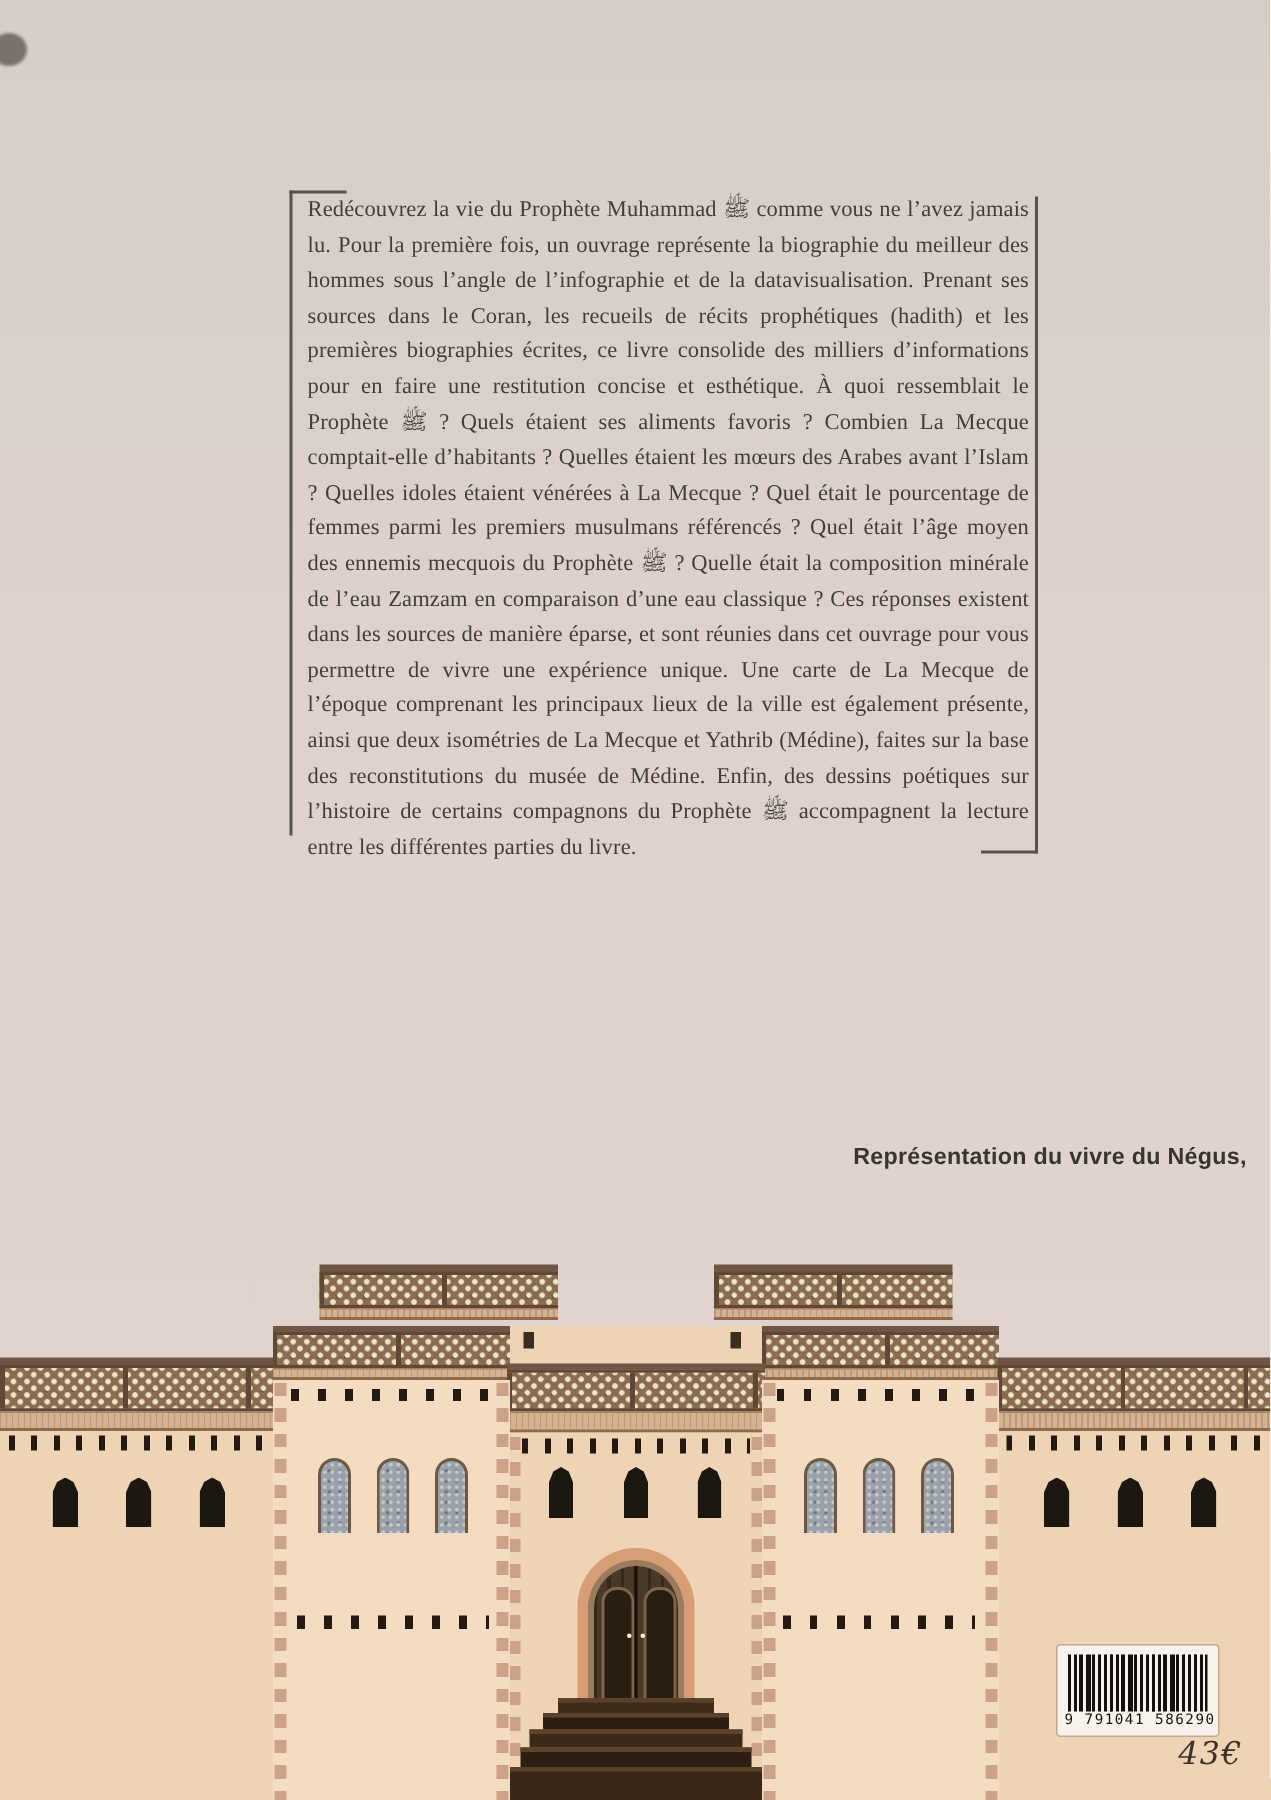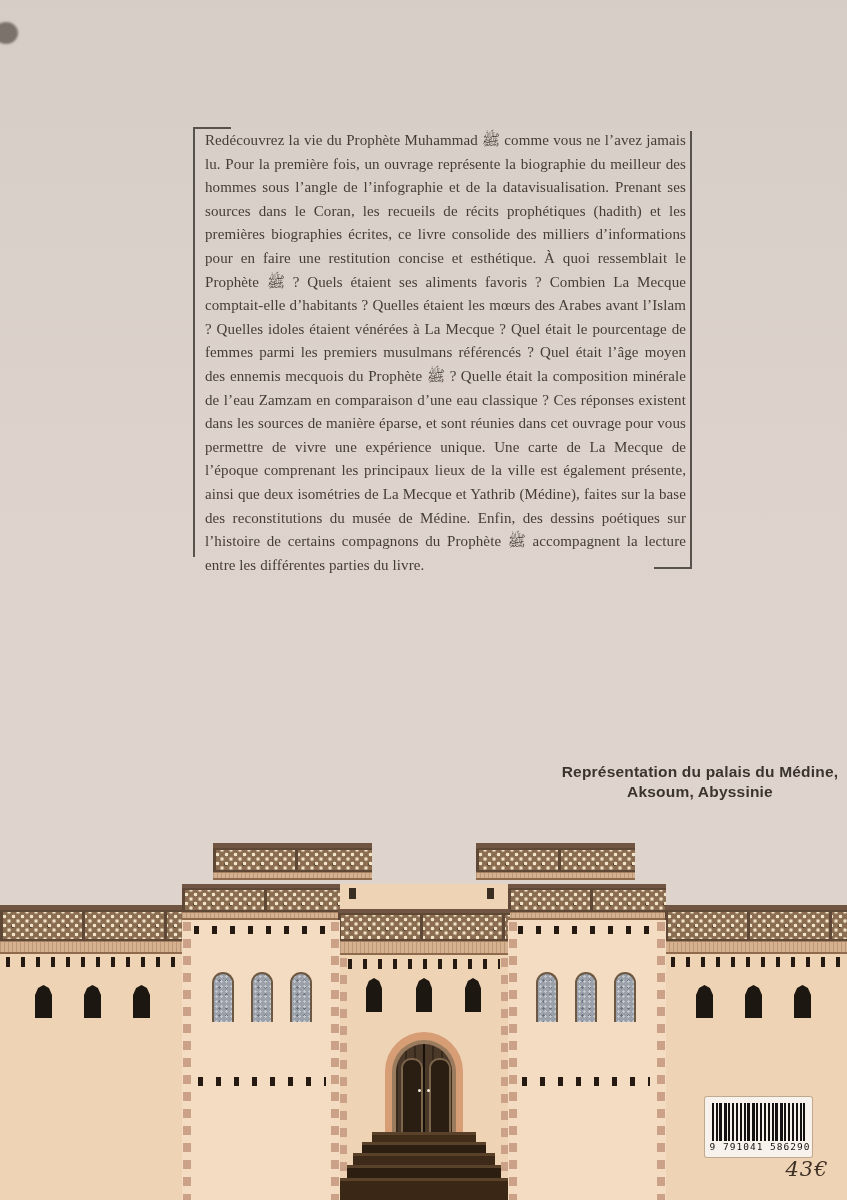--- a/index.html
+++ b/index.html
@@ -106,22 +106,21 @@
   <div class="abs artifact" style="left:-6px;top:22px;width:24px;height:22px;"></div>
 
   <div class="abs frame-line" style="left:193px;top:127px;width:38px;height:2px;"></div>
   <div class="abs frame-line" style="left:193px;top:127px;width:2px;height:430px;"></div>
   <div class="abs frame-line" style="left:690px;top:131px;width:2px;height:438px;"></div>
   <div class="abs frame-line" style="left:654px;top:567px;width:38px;height:2px;"></div>
 
   <div class="abs blurb">Redécouvrez la vie du Prophète Muhammad ﷺ comme vous ne l’avez jamais lu. Pour la première fois, un ouvrage représente la biographie du meilleur des hommes sous l’angle de l’infographie et de la datavisualisation. Prenant ses sources dans le Coran, les recueils de récits prophétiques (hadith) et les premières biographies écrites, ce livre consolide des milliers d’informations pour en faire une restitution concise et esthétique. À quoi ressemblait le Prophète ﷺ ? Quels étaient ses aliments favoris ? Combien La Mecque comptait-elle d’habitants ? Quelles étaient les mœurs des Arabes avant l’Islam ? Quelles idoles étaient vénérées à La Mecque ? Quel était le pourcentage de femmes parmi les premiers musulmans référencés ? Quel était l’âge moyen des ennemis mecquois du Prophète ﷺ ? Quelle était la composition minérale de l’eau Zamzam en comparaison d’une eau classique ? Ces réponses existent dans les sources de manière éparse, et sont réunies dans cet ouvrage pour vous permettre de vivre une expérience unique. Une carte de La Mecque de l’époque comprenant les principaux lieux de la ville est également présente, ainsi que deux isométries de La Mecque et Yathrib (Médine), faites sur la base des reconstitutions du musée de Médine. Enfin, des dessins poétiques sur l’histoire de certains compagnons du Prophète ﷺ accompagnent la lecture entre les différentes parties du livre.</div>
 
   <div class="abs caption">
-    <div>Représentation du palais du Médine,</div>
-    <div>Aksoum, Abyssinie</div>
+    <div>Représentation du vivre du Négus,</div>
   </div>
 
   <div class="abs palace">
 
     <div class="abs wall" style="left:340px;top:44px;width:168px;height:72px;"></div>
     <div class="abs tinywin" style="left:9px;top:4px;width:7px;height:11px;left:349px;top:48px;"></div>
     <div class="abs tinywin" style="left:487px;top:48px;width:7px;height:11px;"></div>
 
     <div>
       <div class="abs rail" style="left:213px;top:3px;width:159px;height:5px;"></div>

